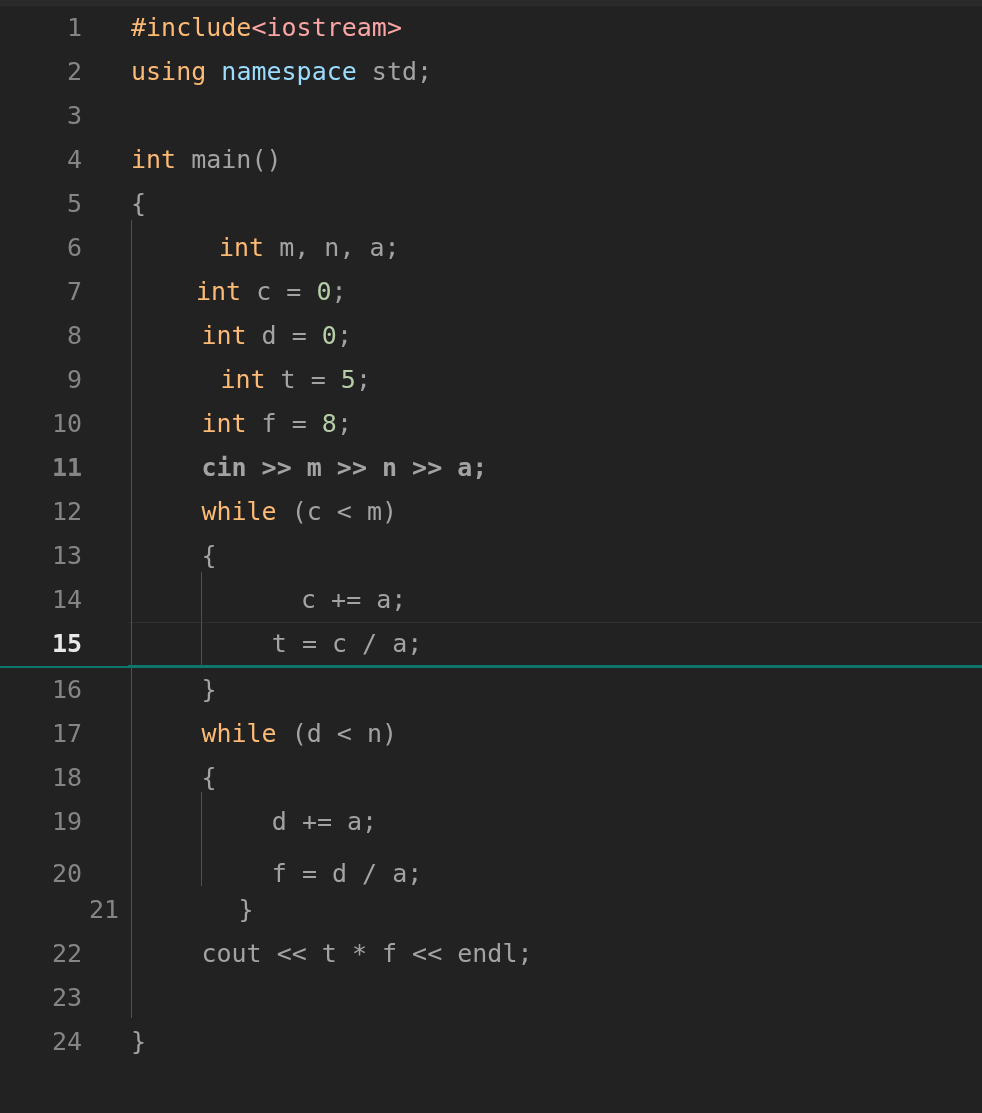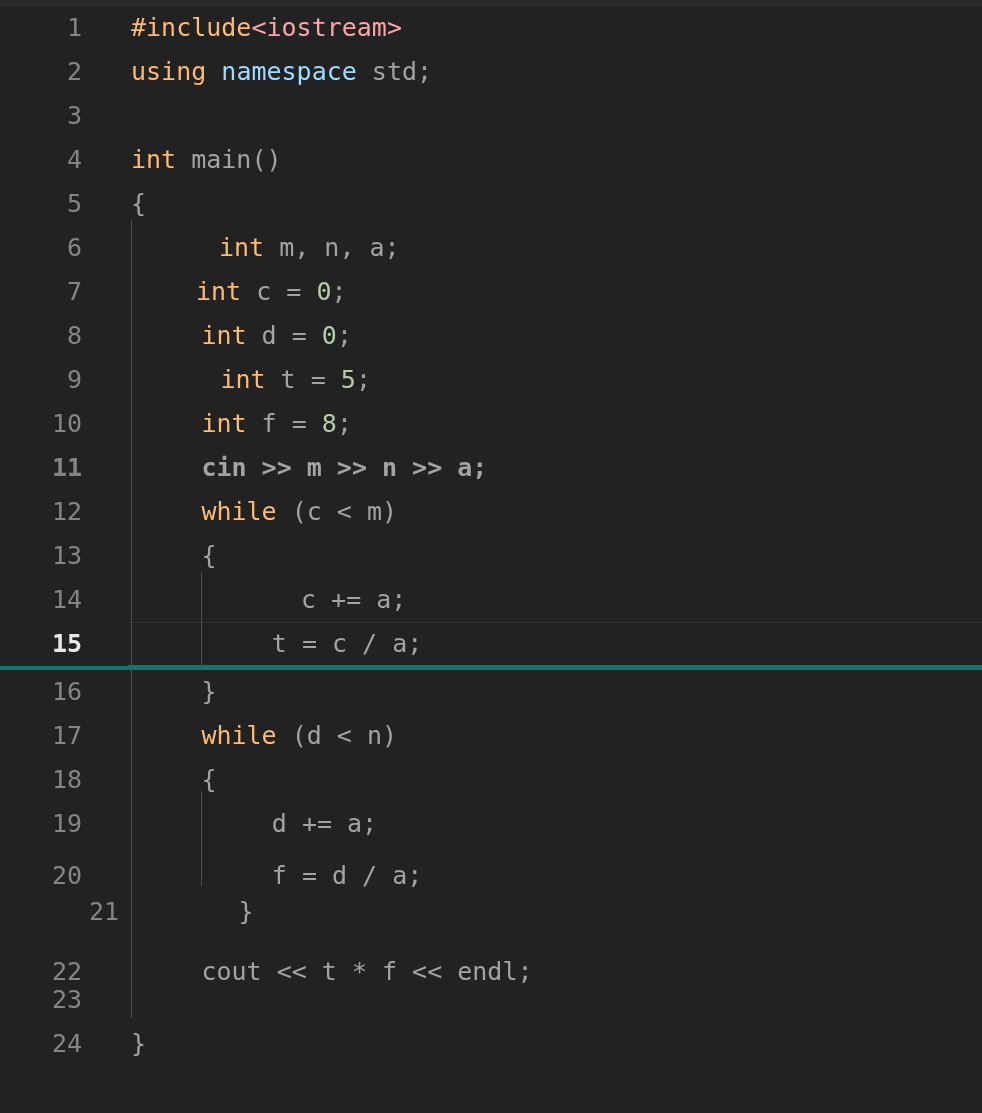--- a/index.html
+++ b/index.html
@@ -46,21 +46,21 @@
     position: relative;
     height: 44px;
     line-height: 44px;
     white-space: pre;
     font-size: 25px;
     letter-spacing: 0px;
   }
 
   .line.current {
     border-top: 1px solid #303030;
-    border-bottom: 5px solid #0f766e;
+    border-bottom: 3px solid #0f766e;
     height: 42px;
     line-height: 42px;
   }
   
   .line.current::before {
     content: "";
     position: absolute;
     left: 0; top: -1px;
     width: 128px;
     height: 44px;
@@ -133,19 +133,19 @@
         <div class="line" style="top: 0px;"><span class="gutter">12</span><span class="code" style="left: 201.4px;"><span class="kw">while</span><span class="pln"> (c &lt; m)</span></span></div>
         <div class="line" style="top: 0px;"><span class="gutter">13</span><span class="code" style="left: 201.4px;"><span class="pln">{</span></span></div>
         <div class="line" style="top: 0px;"><span class="gutter">14</span><span class="code" style="left: 281px; margin-left: 20px;"><span class="pln">c += a;</span></span></div>
         <div class="line current" style="top: 0px;"><span class="gutter">15</span><span class="code" style="left: 271.8px;"><span class="pln">t = c / a;</span></span></div>
         <div class="line" style="top: 0px;"><span class="gutter">16</span><span class="code" style="left: 201.4px;"><span class="pln">}</span></span></div>
         <div class="line" style="top: 0px;"><span class="gutter">17</span><span class="code" style="left: 201.4px;"><span class="kw">while</span><span class="pln"> (d &lt; n)</span></span></div>
         <div class="line" style="top: 0px;"><span class="gutter">18</span><span class="code" style="left: 201.4px;"><span class="pln">{</span></span></div>
         <div class="line" style="top: 0px;"><span class="gutter">19</span><span class="code" style="left: 271.8px;"><span class="pln">d += a;</span></span></div>
         <div class="line" style="top: 8px;"><span class="gutter">20</span><span class="code" style="left: 271.8px;"><span class="pln">f = d / a;</span></span></div>
         <div class="line" style="top: 0px; margin-left: 37px;"><span class="gutter">21</span><span class="code" style="left: 201.4px;"><span class="pln">}</span></span></div>
-        <div class="line" style="top: 16px;"><span class="gutter">22</span><span class="code" style="left: 201.4px;"><span class="pln">cout &lt;&lt; t * f &lt;&lt; endl;</span></span></div>
+        <div class="line" style="top: 0px;"><span class="gutter">22</span><span class="code" style="left: 201.4px;"><span class="pln">cout &lt;&lt; t * f &lt;&lt; endl;</span></span></div>
         <div class="line" style="top: 0px;"><span class="gutter">23</span></div>
         <div class="line" style="top: 0px;"><span class="gutter">24</span><span class="code" style="left: 131px;"><span class="pln">}</span></span></div>
       </div>
   </div>
 
 </div>
 
 </body></html>

